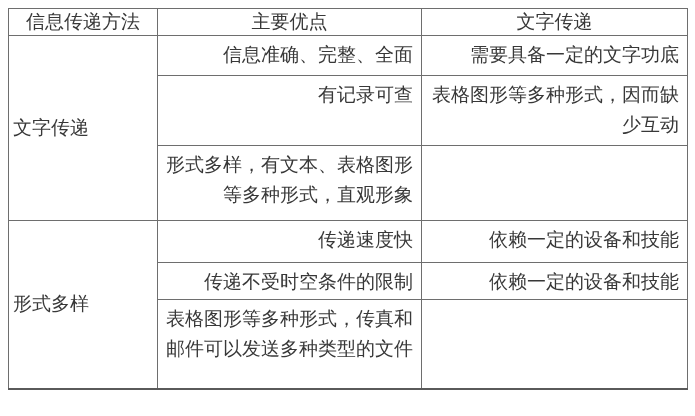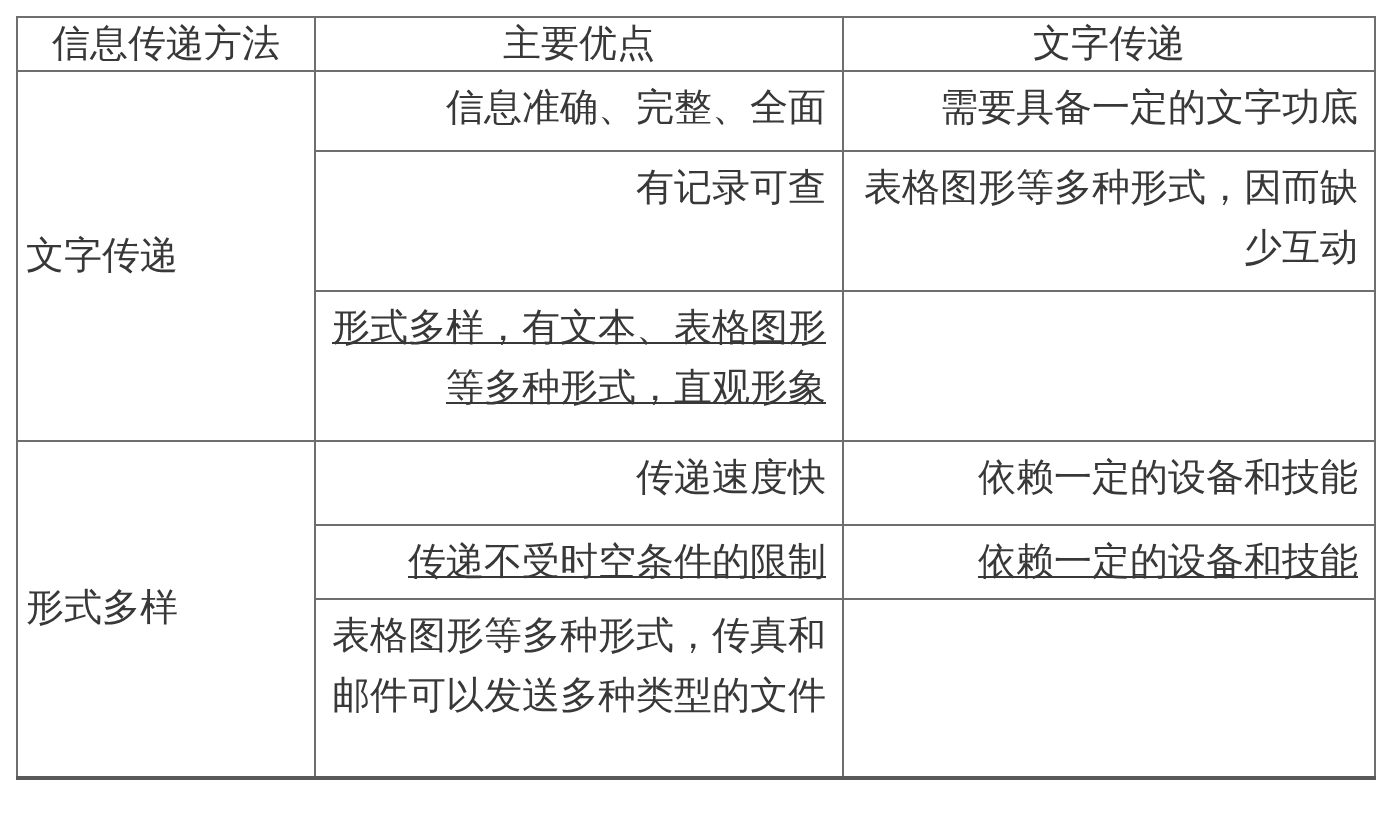--- a/index.html
+++ b/index.html
@@ -48,23 +48,23 @@
     padding: 0 4px;
   }
   td.body-cell {
     text-align: right;
     vertical-align: top;
     padding: 4px 8px 2px 8px;
     line-height: 30px;
   }
   tr.r1 { height: 40px; }
   tr.r2 { height: 70px; }
-  tr.r3 { height: 75px; text-decoration: underline; }
+  tr.r3 { height: 75px; }
   tr.r4 { height: 42px; }
-  tr.r5 { height: 29px; text-decoration: underline; }
+  tr.r5 { height: 29px; }
   tr.r6 { height: 89px; }
 </style>
 </head>
 <body>
 
 <div class="page">
   <table class="info-table">
     <colgroup>
       <col style="width:149px">
       <col style="width:264px">

